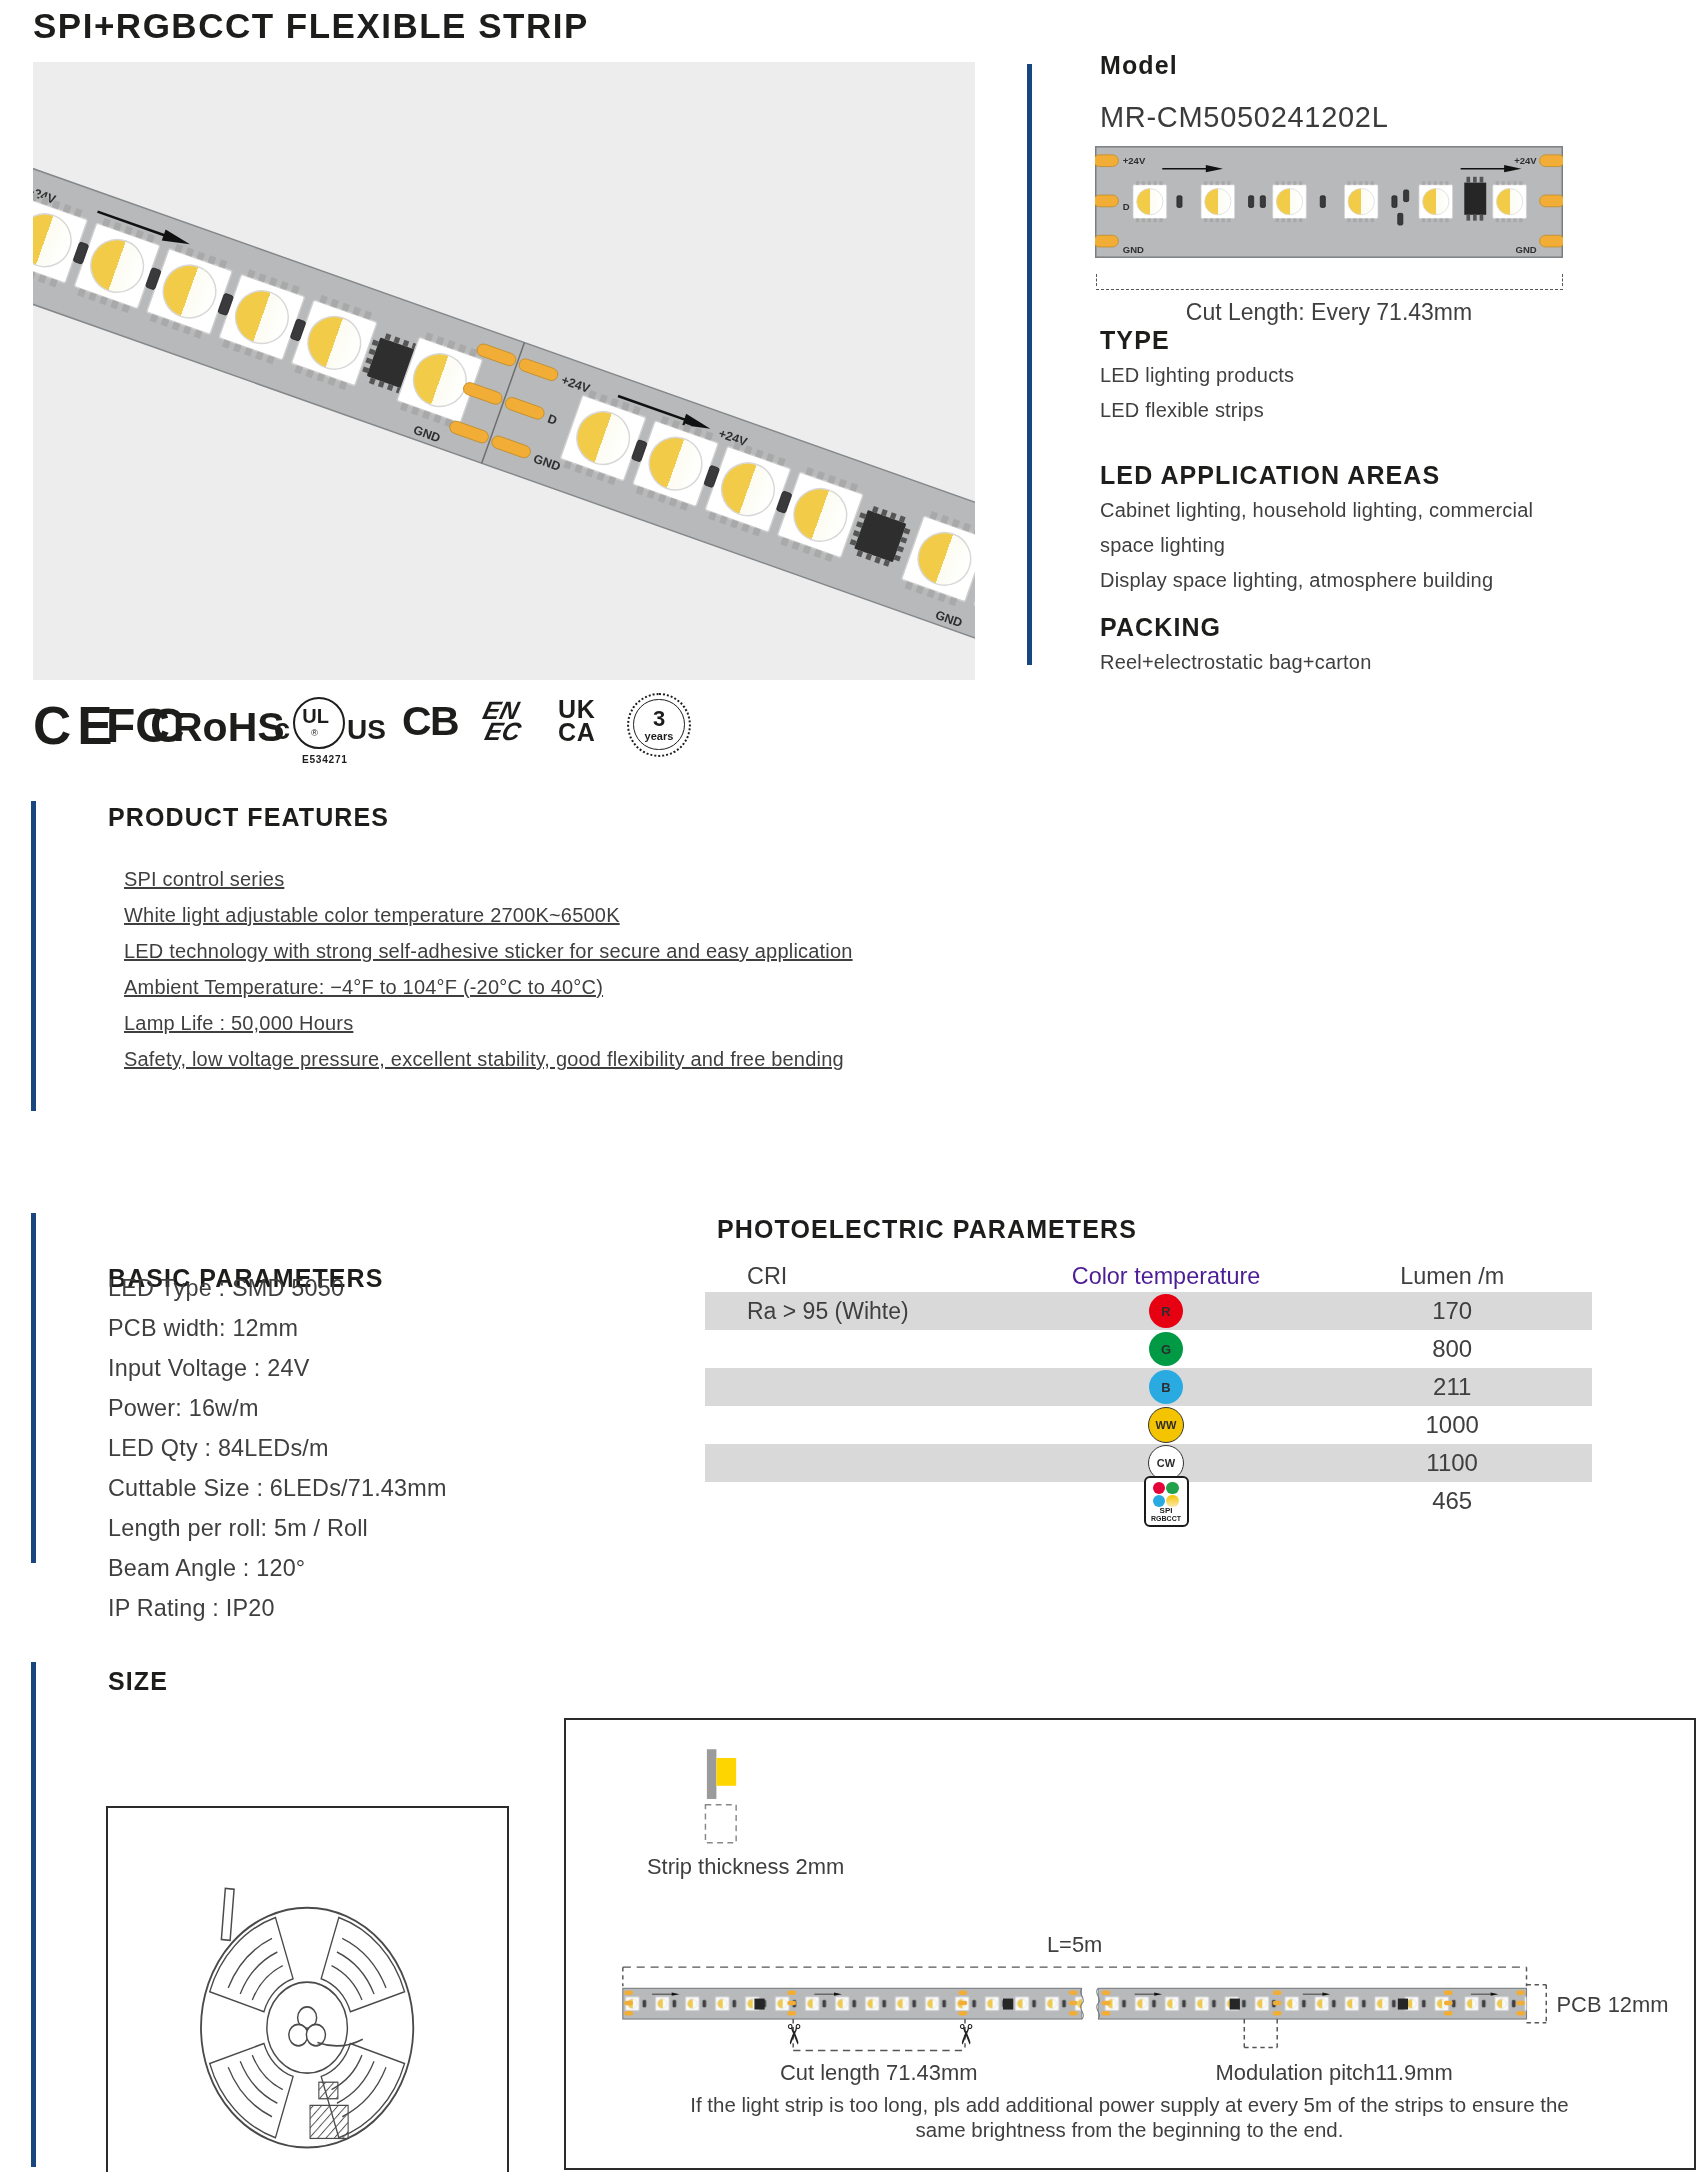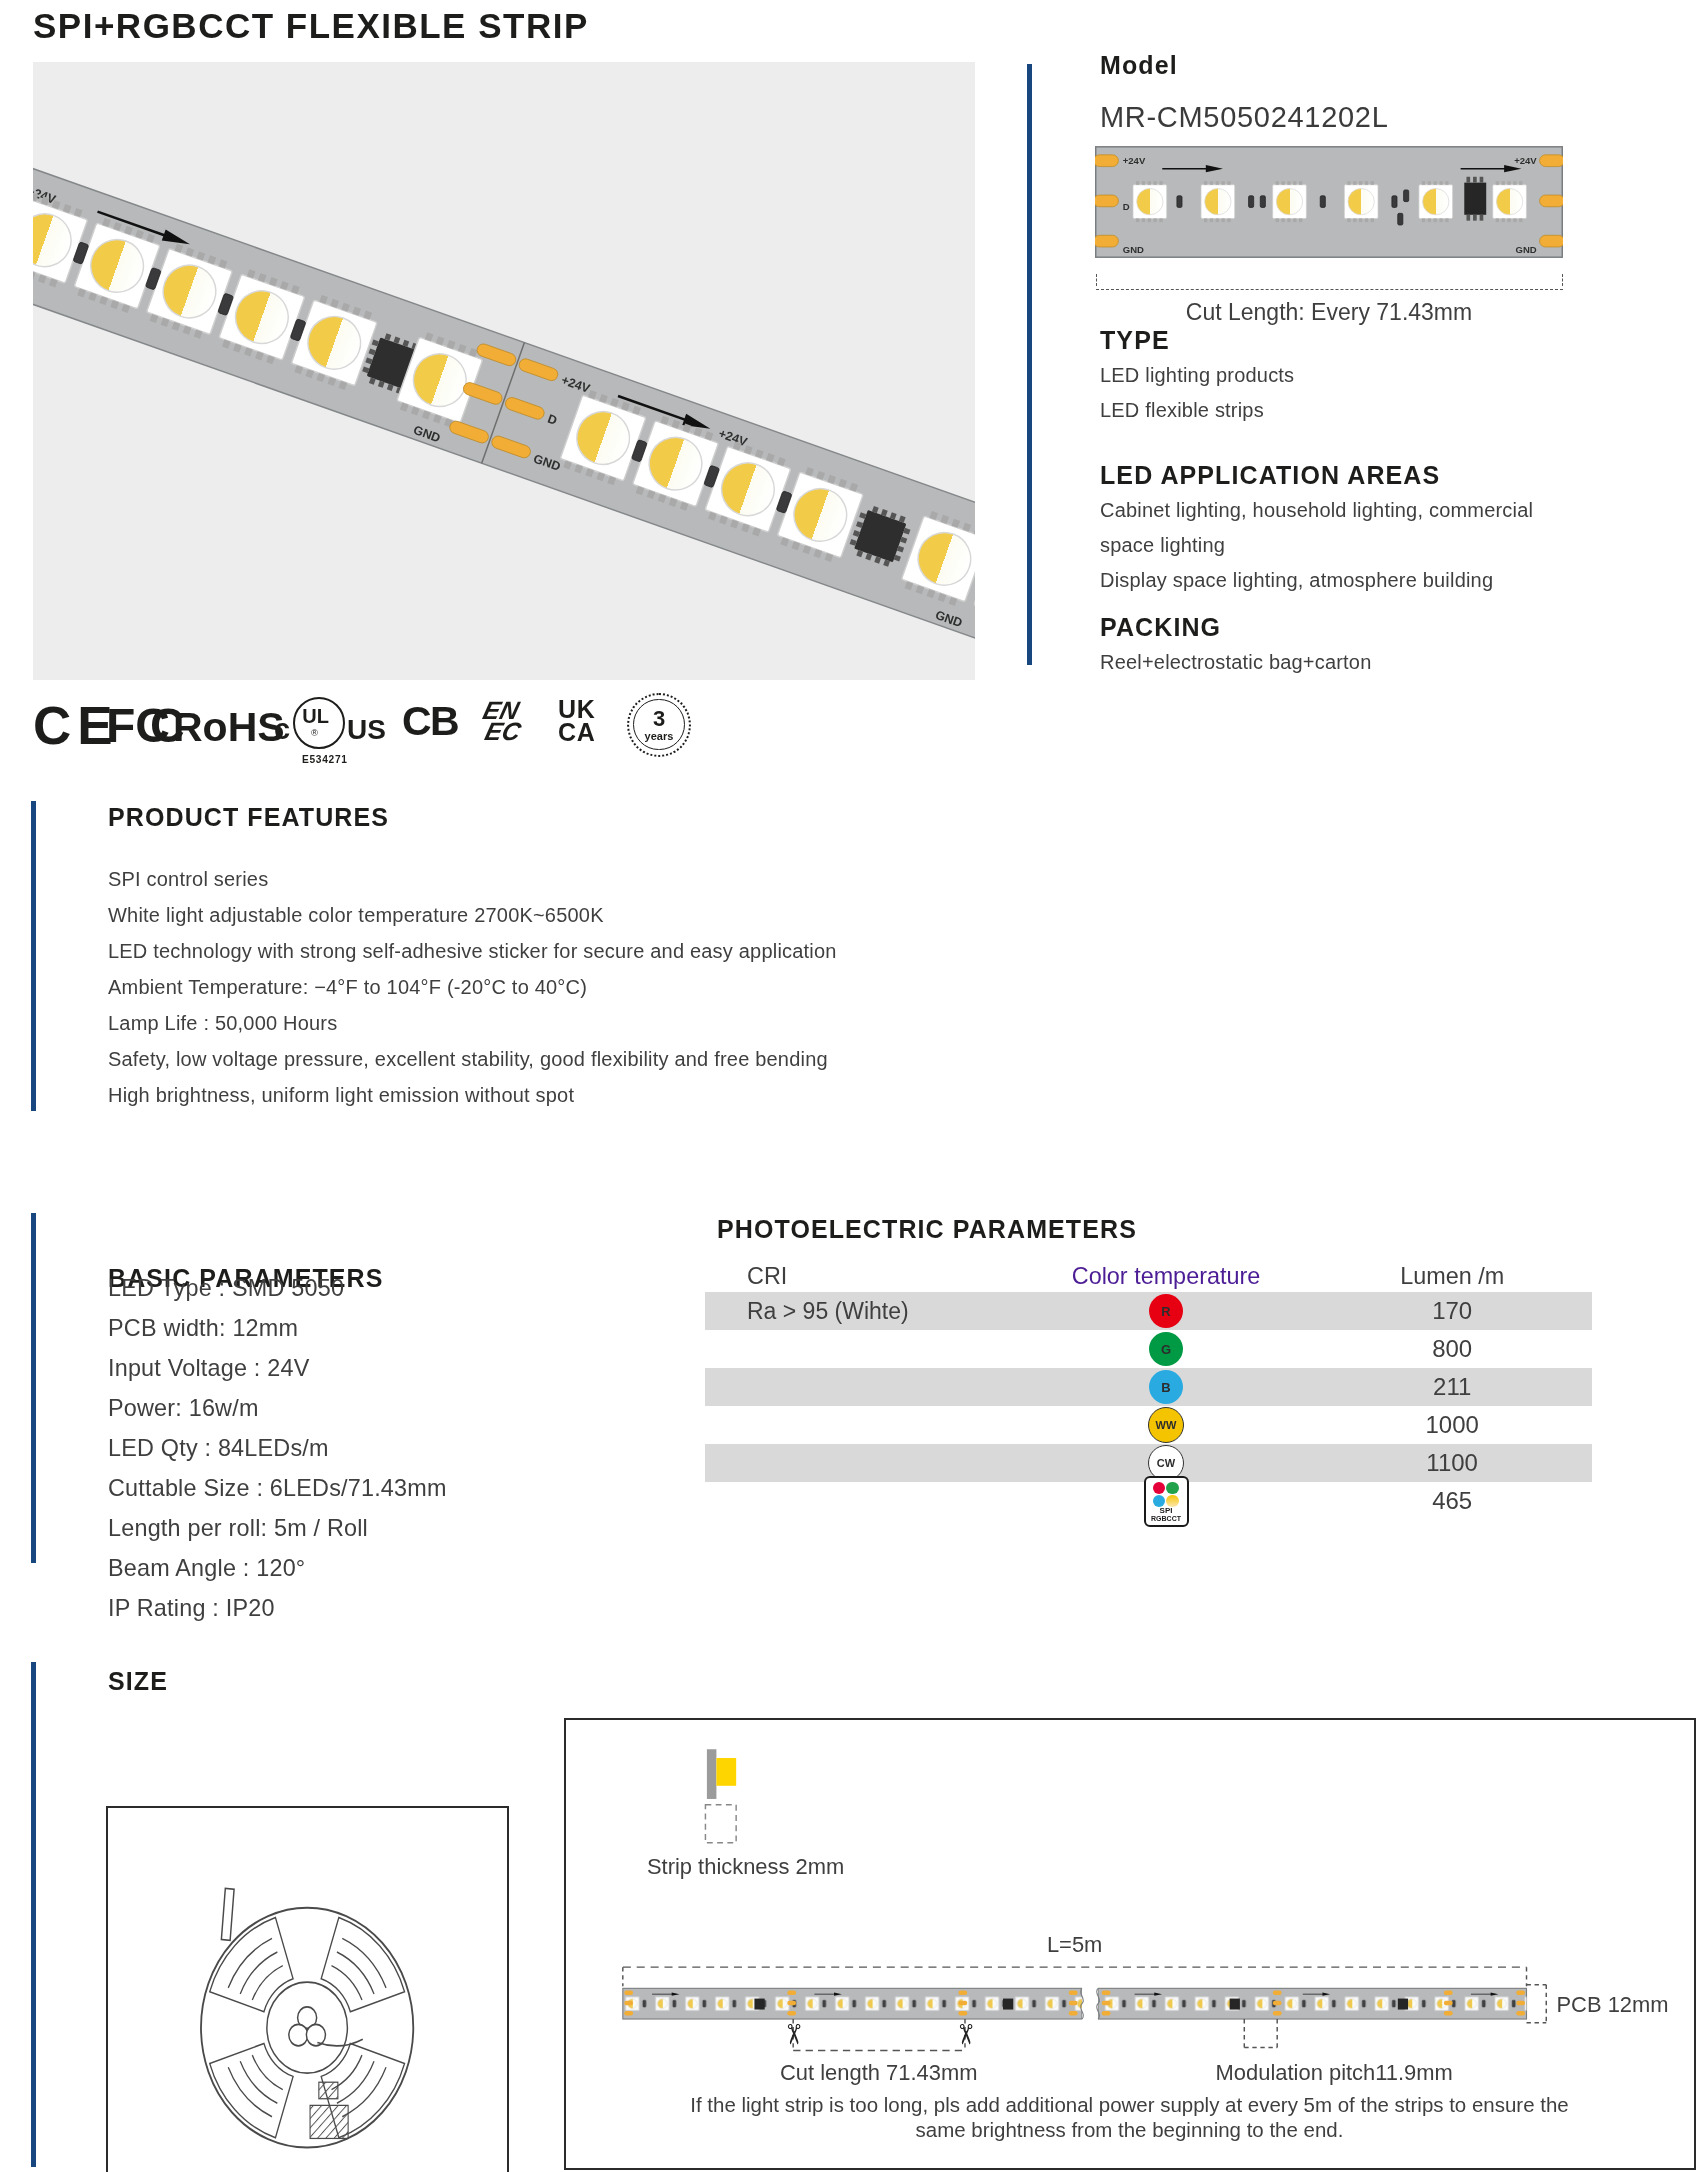--- a/index.html
+++ b/index.html
@@ -230,28 +230,27 @@
     <div class="cert-item" style="left:594px;top:1.5px;width:64px;height:64px;border:2.2px dotted #1d1d1b;border-radius:50%;box-sizing:border-box;">
       <div style="position:absolute;left:4.4px;top:4.4px;right:4.4px;bottom:4.4px;border:1.5px solid #1d1d1b;border-radius:50%;display:flex;flex-direction:column;align-items:center;justify-content:center;">
         <div style="font-size:22px;font-weight:800;line-height:1;">3</div>
         <div style="font-size:11px;font-weight:600;">years</div>
       </div>
     </div>
   </div>
 
   <div class="bar" style="left:31px;top:801px;height:310px;"></div>
   <div class="abs sec-head" style="left:108px;top:803px;">PRODUCT FEATURES</div>
-  <div class="abs" style="left:108px;top:868px;">
+  <div class="abs" style="left:124px;top:868px;text-decoration:underline;">
     <div class="body-line" style="height:36px;">SPI control series</div>
     <div class="body-line" style="height:36px;">White light adjustable color temperature 2700K~6500K</div>
     <div class="body-line" style="height:36px;">LED technology with strong self-adhesive sticker for secure and easy application</div>
     <div class="body-line" style="height:36px;">Ambient Temperature:  −4°F to 104°F (-20°C to 40°C)</div>
     <div class="body-line" style="height:36px;">Lamp Life : 50,000 Hours</div>
     <div class="body-line" style="height:36px;">Safety, low voltage pressure, excellent stability, good flexibility and free bending</div>
-    <div class="body-line" style="height:36px;">High brightness, uniform light emission without spot</div>
   </div>
 
   <div class="bar" style="left:31px;top:1213px;height:350px;"></div>
   <div class="abs sec-head" style="left:108px;top:1264px;">BASIC PARAMETERS</div>
   <div class="abs" style="left:108px;top:1275px;">
     <div class="body-line" style="height:40px;font-size:23.4px;">LED Type :  SMD 5050</div>
     <div class="body-line" style="height:40px;font-size:23.4px;">PCB width:  12mm</div>
     <div class="body-line" style="height:40px;font-size:23.4px;">Input Voltage :  24V</div>
     <div class="body-line" style="height:40px;font-size:23.4px;">Power: 16w/m</div>
     <div class="body-line" style="height:40px;font-size:23.4px;">LED Qty :  84LEDs/m</div>

